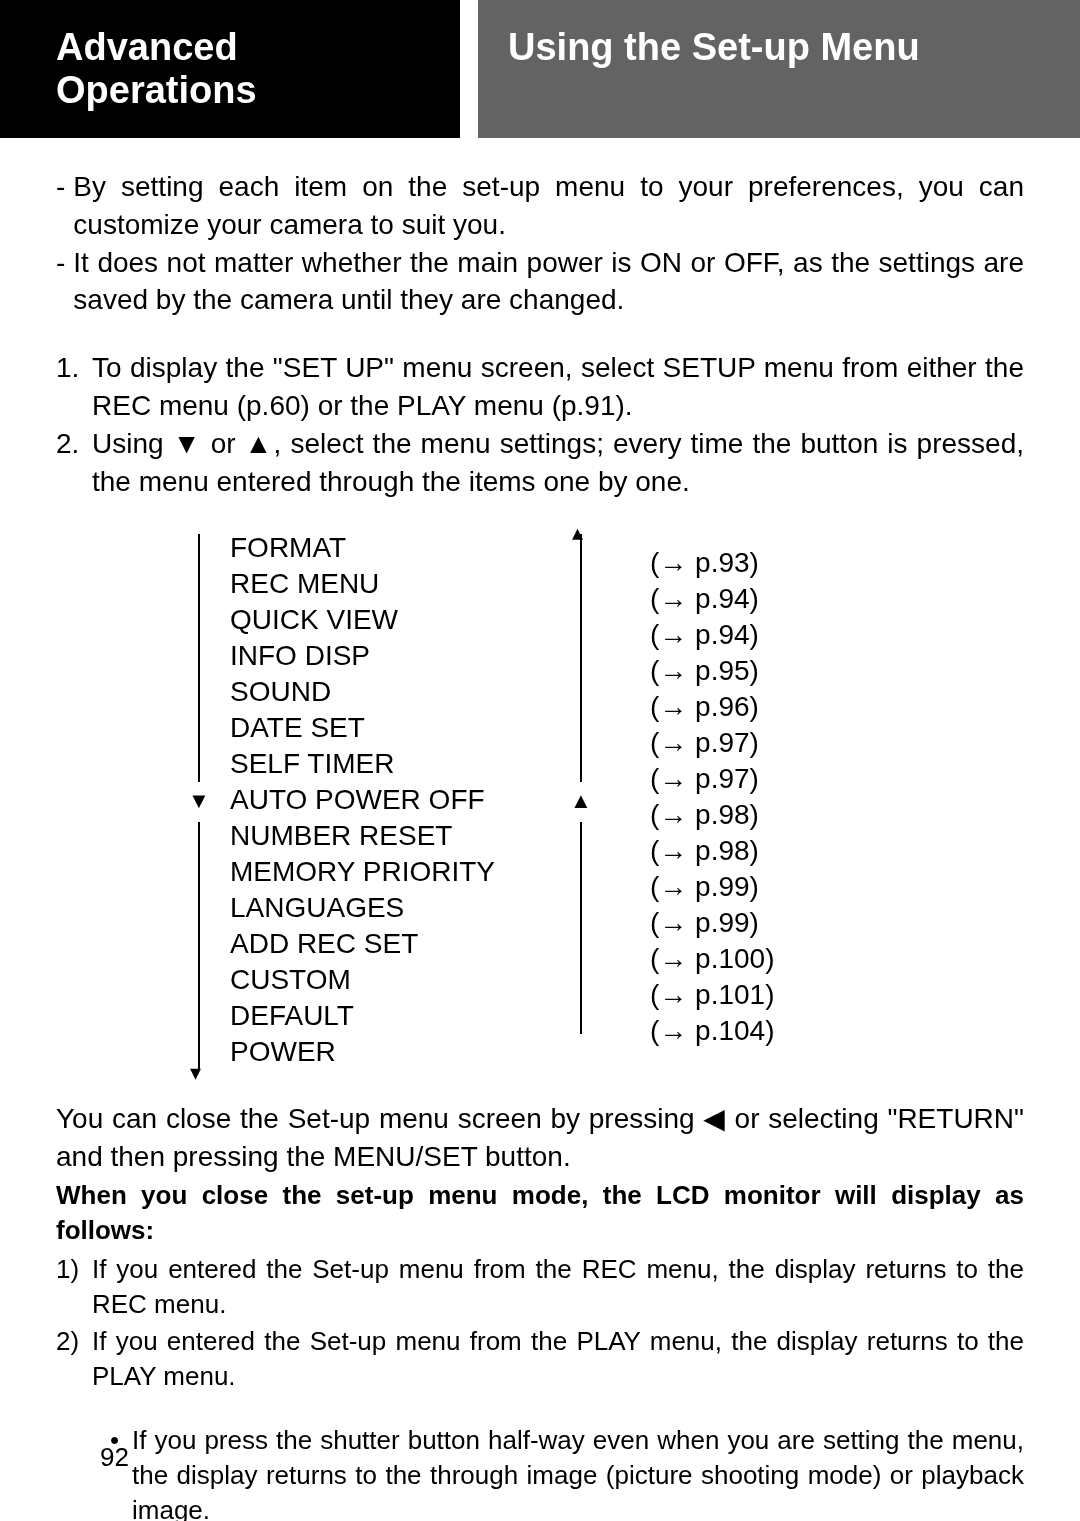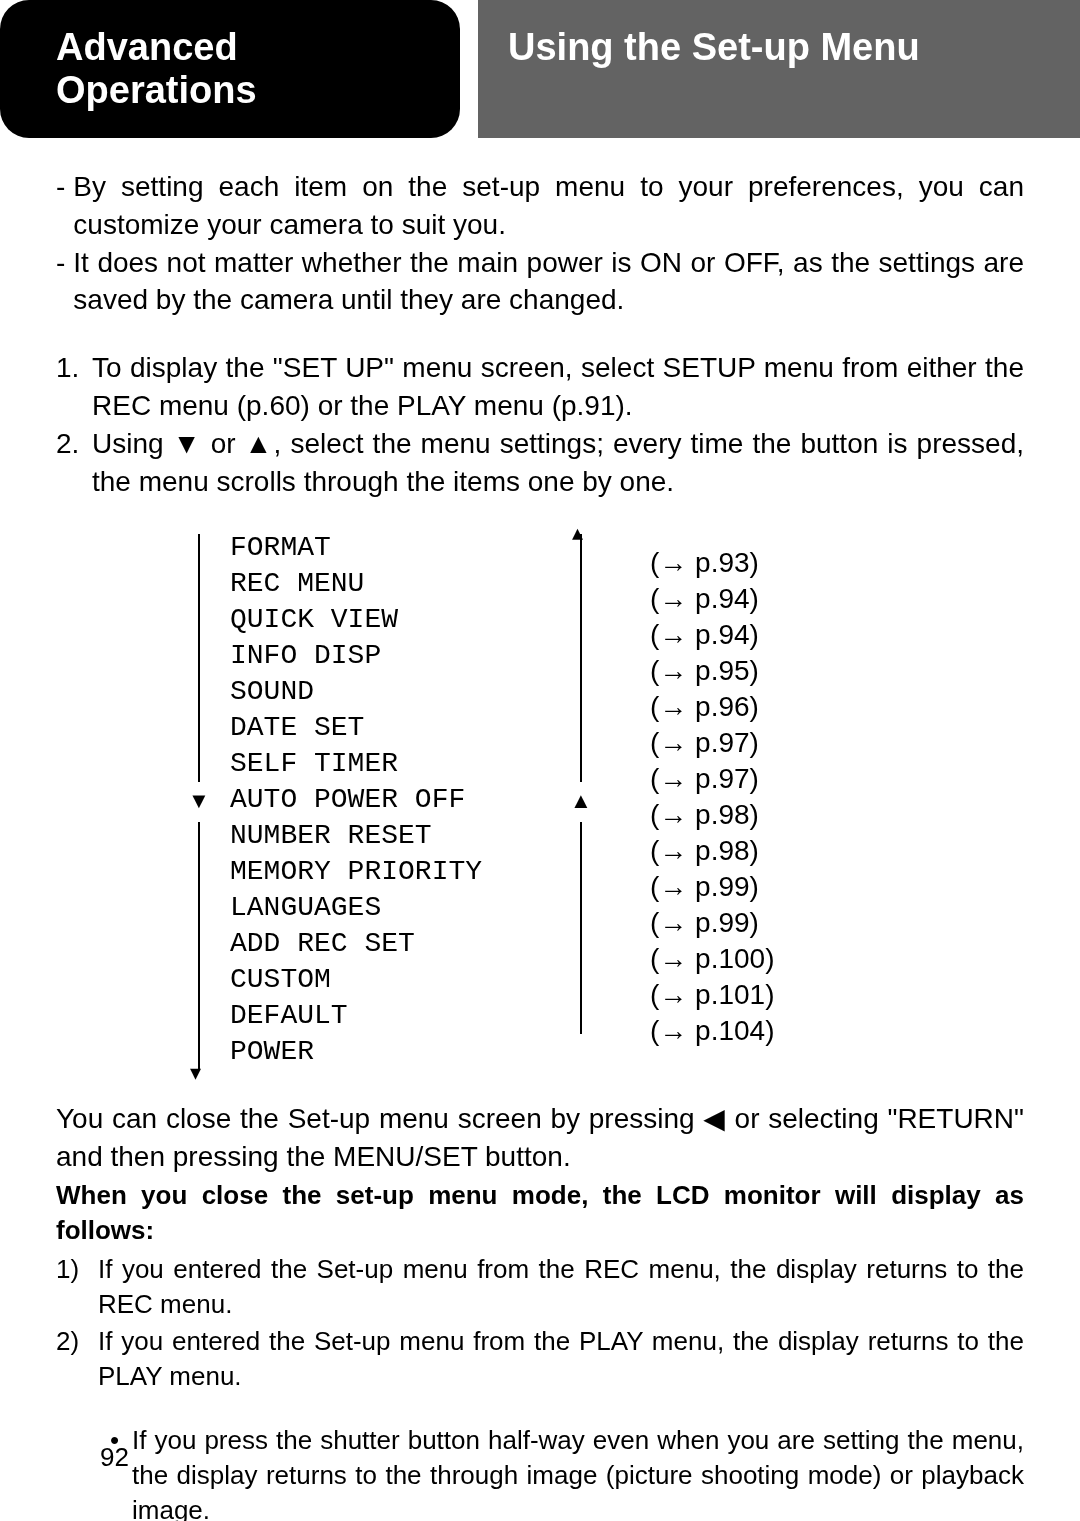--- a/index.html
+++ b/index.html
@@ -21,21 +21,20 @@
   }
   .header-left {
     background: #000;
     color: #fff;
     font-weight: bold;
     font-size: 38px;
     padding: 26px 30px 26px 56px;
     flex: 0 0 auto;
     width: 460px;
     box-sizing: border-box;
-    border-radius: 29px;
   }
   .header-right {
     background: #636363;
     color: #fff;
     font-weight: bold;
     font-size: 38px;
     padding: 26px 30px 26px 30px;
     flex: 1;
     margin-left: 18px;
   }
@@ -78,21 +77,20 @@
   }
   .menu-row {
     display: flex;
     align-items: center;
     height: 36px;
   }
   .menu-label {
     width: 370px;
     text-align: left;
     padding-left: 50px;
-    font-family: Liberation Mono, monospace;
   }
   .menu-ref {
     padding-left: 50px;
     margin-top: 30px;
   }
   .rail {
     position: absolute;
     width: 2px;
     background: #000;
   }
@@ -124,21 +122,20 @@
   .sub-item {
     display: flex;
     text-align: justify;
     margin-bottom: 2px;
   }
   .sub-item .num {
     flex: 0 0 36px;
   }
   .sub-item .txt {
     flex: 1;
-    margin-left: 6px;
   }
   .bullets {
     font-size: 26px;
     margin-top: 28px;
     padding-left: 54px;
   }
   .bullet-item {
     display: flex;
     text-align: justify;
     margin-bottom: 4px;
@@ -179,21 +176,21 @@
       </div>
     </div>
 
     <div class="steps">
       <div class="step">
         <span class="num">1.</span>
         <span class="txt">To display the "SET UP" menu screen, select SETUP menu from either the REC menu (p.60) or the PLAY menu (p.91).</span>
       </div>
       <div class="step">
         <span class="num">2.</span>
-        <span class="txt">Using ▼ or ▲, select the menu settings; every time the button is pressed, the menu scrolls through the items one by one.</span>
+        <span class="txt">Using ▼ or ▲, select the menu settings; every time the button is pressed, the menu entered through the items one by one.</span>
       </div>
     </div>
 
     <div class="menu-block">
 
       <div class="rail rail-left" style="top:4px;height:248px;"></div>
       <div class="rail rail-left" style="top:292px;height:248px;"></div>
 
       <div class="arrow" style="left:8px;top:260px;">▼</div>
       <div class="arrow" style="left:10px;top:-8px;"></div>

